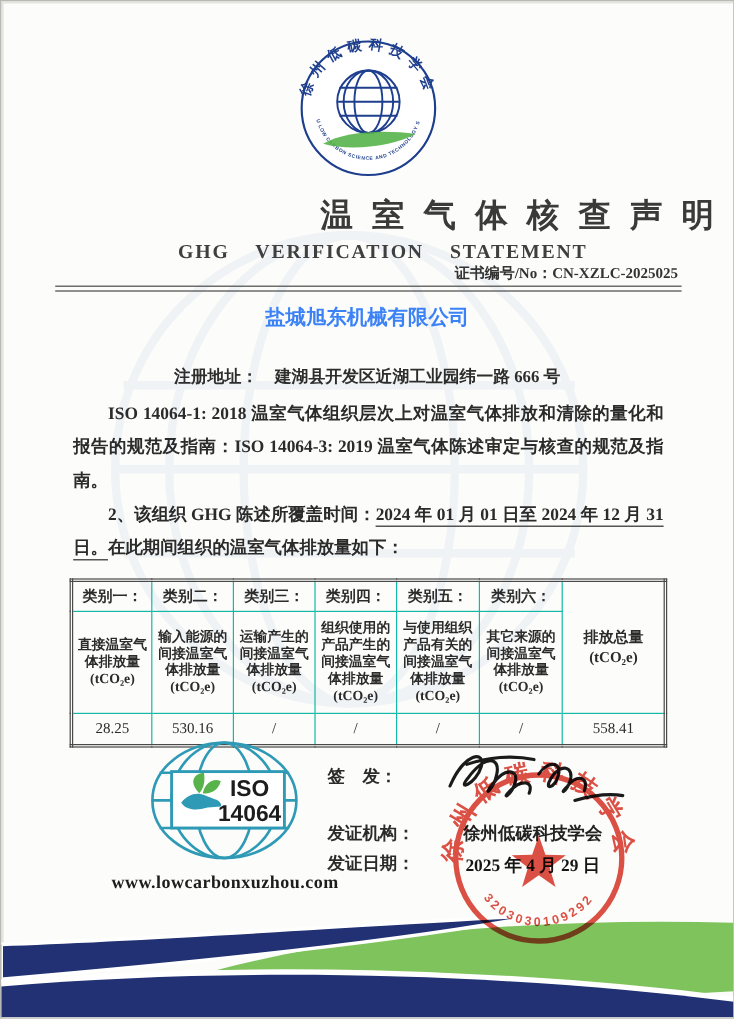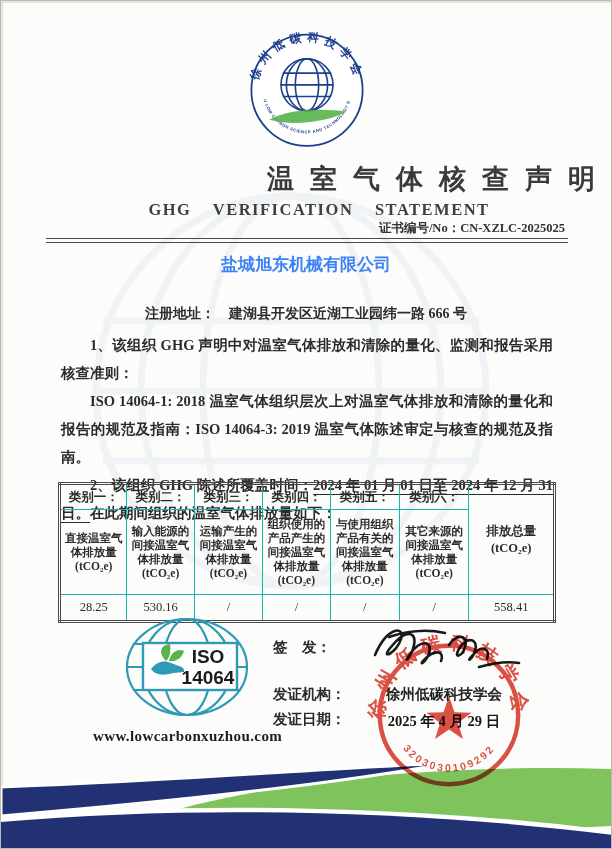--- a/index.html
+++ b/index.html
@@ -102,21 +102,20 @@
     <span>证书编号/No：</span><span>CN-XZLC-2025025</span>
   </div>
   <div class="abs dbl-rule"></div>
 
   <div class="abs company">盐城旭东机械有限公司</div>
   <div class="abs addr addr1">
     <span class="lbl">注册地址：</span><span>建湖县开发区近湖工业园纬一路 666 号</span>
   </div>
 
   <div class="abs paras">
-    <p>1、该组织 GHG 声明中对温室气体排放和清除的量化、监测和报告采用核查准则：</p>
     <p>ISO 14064-1: 2018 温室气体组织层次上对温室气体排放和清除的量化和报告的规范及指南：ISO 14064-3: 2019 温室气体陈述审定与核查的规范及指南。</p>
     <p><span>2、该组织 GHG 陈述所覆盖时间：</span><span class="u">2024 年 01 月 01 日至 2024 年 12 月 31 日。</span><span>在此期间组织的温室气体排放量如下：</span></p>
   </div>
 
   <table class="abs ghg-table">
     <colgroup>
       <col style="width:67px">
         <col style="width:67px">
         <col style="width:68px">
       <col style="width:67px">

